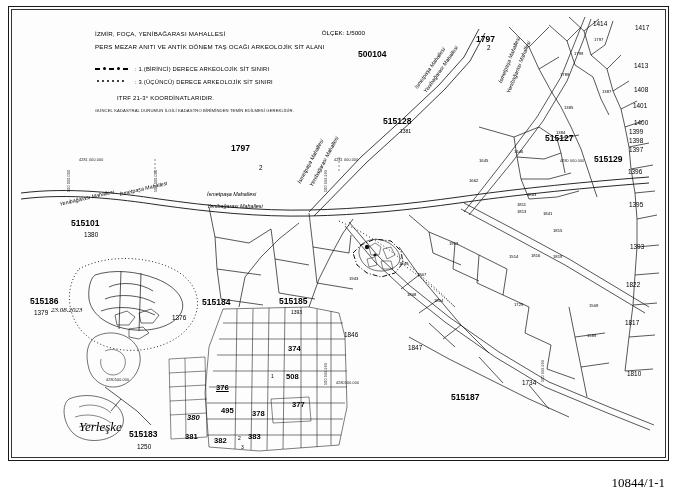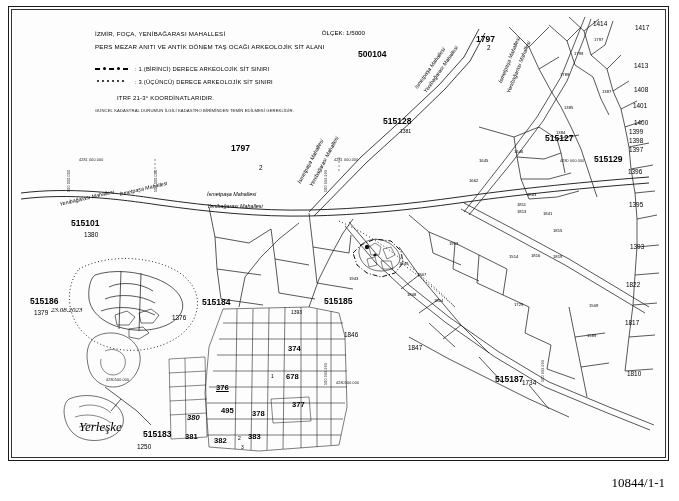--- a/index.html
+++ b/index.html
@@ -405,26 +405,26 @@
 
     <div class="lbl parcel-big" style="left:62px;top:212px;">515101</div>
     <div class="lbl parcel-sm" style="left:75px;top:225px;">1380</div>
 
     <div class="lbl parcel-big" style="left:21px;top:290px;">515186</div>
     <div class="lbl parcel-sm" style="left:25px;top:303px;">1379</div>
 
     <div class="lbl parcel-big" style="left:155px;top:291px;padding-left:38px;">515184</div>
     <div class="lbl parcel-sm" style="left:163px;top:308px;">1376</div>
 
-    <div class="lbl parcel-big" style="left:270px;top:290px;margin-left:45px;">515185</div>
+    <div class="lbl parcel-big" style="left:270px;top:290px;">515185</div>
     <div class="lbl parcel-xs" style="left:282px;top:303px;">1393</div>
 
-    <div class="lbl parcel-big" style="left:442px;top:368px;margin-left:44px;">515187</div>
-
-    <div class="lbl parcel-big" style="left:122px;top:423px;padding-left:12px;">515183</div>
+    <div class="lbl parcel-big" style="left:442px;top:386px;">515187</div>
+
+    <div class="lbl parcel-big" style="left:108px;top:423px;padding-left:12px;">515183</div>
     <div class="lbl parcel-sm" style="left:128px;top:437px;">1250</div>
 
     <div class="lbl parcel-sm" style="left:584px;top:14px;">1414</div>
     <div class="lbl parcel-sm" style="left:626px;top:18px;">1417</div>
     <div class="lbl parcel-tiny" style="left:585px;top:31px;">1797</div>
     <div class="lbl parcel-sm" style="left:625px;top:56px;">1413</div>
     <div class="lbl parcel-tiny" style="left:565px;top:45px;">1799</div>
     <div class="lbl parcel-tiny" style="left:551px;top:66px;">1789</div>
     <div class="lbl parcel-tiny" style="left:593px;top:83px;">1387</div>
     <div class="lbl parcel-sm" style="left:625px;top:80px;">1408</div>
@@ -460,21 +460,21 @@
     <div class="lbl parcel-tiny" style="left:398px;top:286px;">1808</div>
     <div class="lbl parcel-tiny" style="left:425px;top:292px;">1804</div>
     <div class="lbl parcel-tiny" style="left:505px;top:296px;">1729</div>
     <div class="lbl parcel-sm" style="left:335px;top:325px;">1846</div>
     <div class="lbl parcel-sm" style="left:399px;top:338px;">1847</div>
     <div class="lbl parcel-sm" style="left:513px;top:373px;">1734</div>
     <div class="lbl parcel-tiny" style="left:580px;top:297px;">1509</div>
     <div class="lbl parcel-tiny" style="left:578px;top:327px;">1589</div>
 
     <div class="lbl parcel-mid" style="left:279px;top:338px;">374</div>
-    <div class="lbl parcel-mid" style="left:277px;top:366px;">678</div>
+    <div class="lbl parcel-mid" style="left:277px;top:366px;">508</div>
     <div class="lbl parcel-mid" style="left:207px;top:377px;text-decoration:underline;">376</div>
     <div class="lbl parcel-mid" style="left:283px;top:394px;">377</div>
     <div class="lbl parcel-mid" style="left:243px;top:403px;">378</div>
     <div class="lbl parcel-mid" style="left:212px;top:400px;">495</div>
     <div class="lbl parcel-mid" style="left:178px;top:407px;font-style:italic;">380</div>
     <div class="lbl parcel-mid" style="left:176px;top:426px;">381</div>
     <div class="lbl parcel-mid" style="left:205px;top:430px;">382</div>
     <div class="lbl parcel-mid" style="left:239px;top:426px;">383</div>
     <div class="lbl parcel-xs" style="left:229px;top:429px;">2</div>
     <div class="lbl parcel-xs" style="left:232px;top:438px;">3</div>

